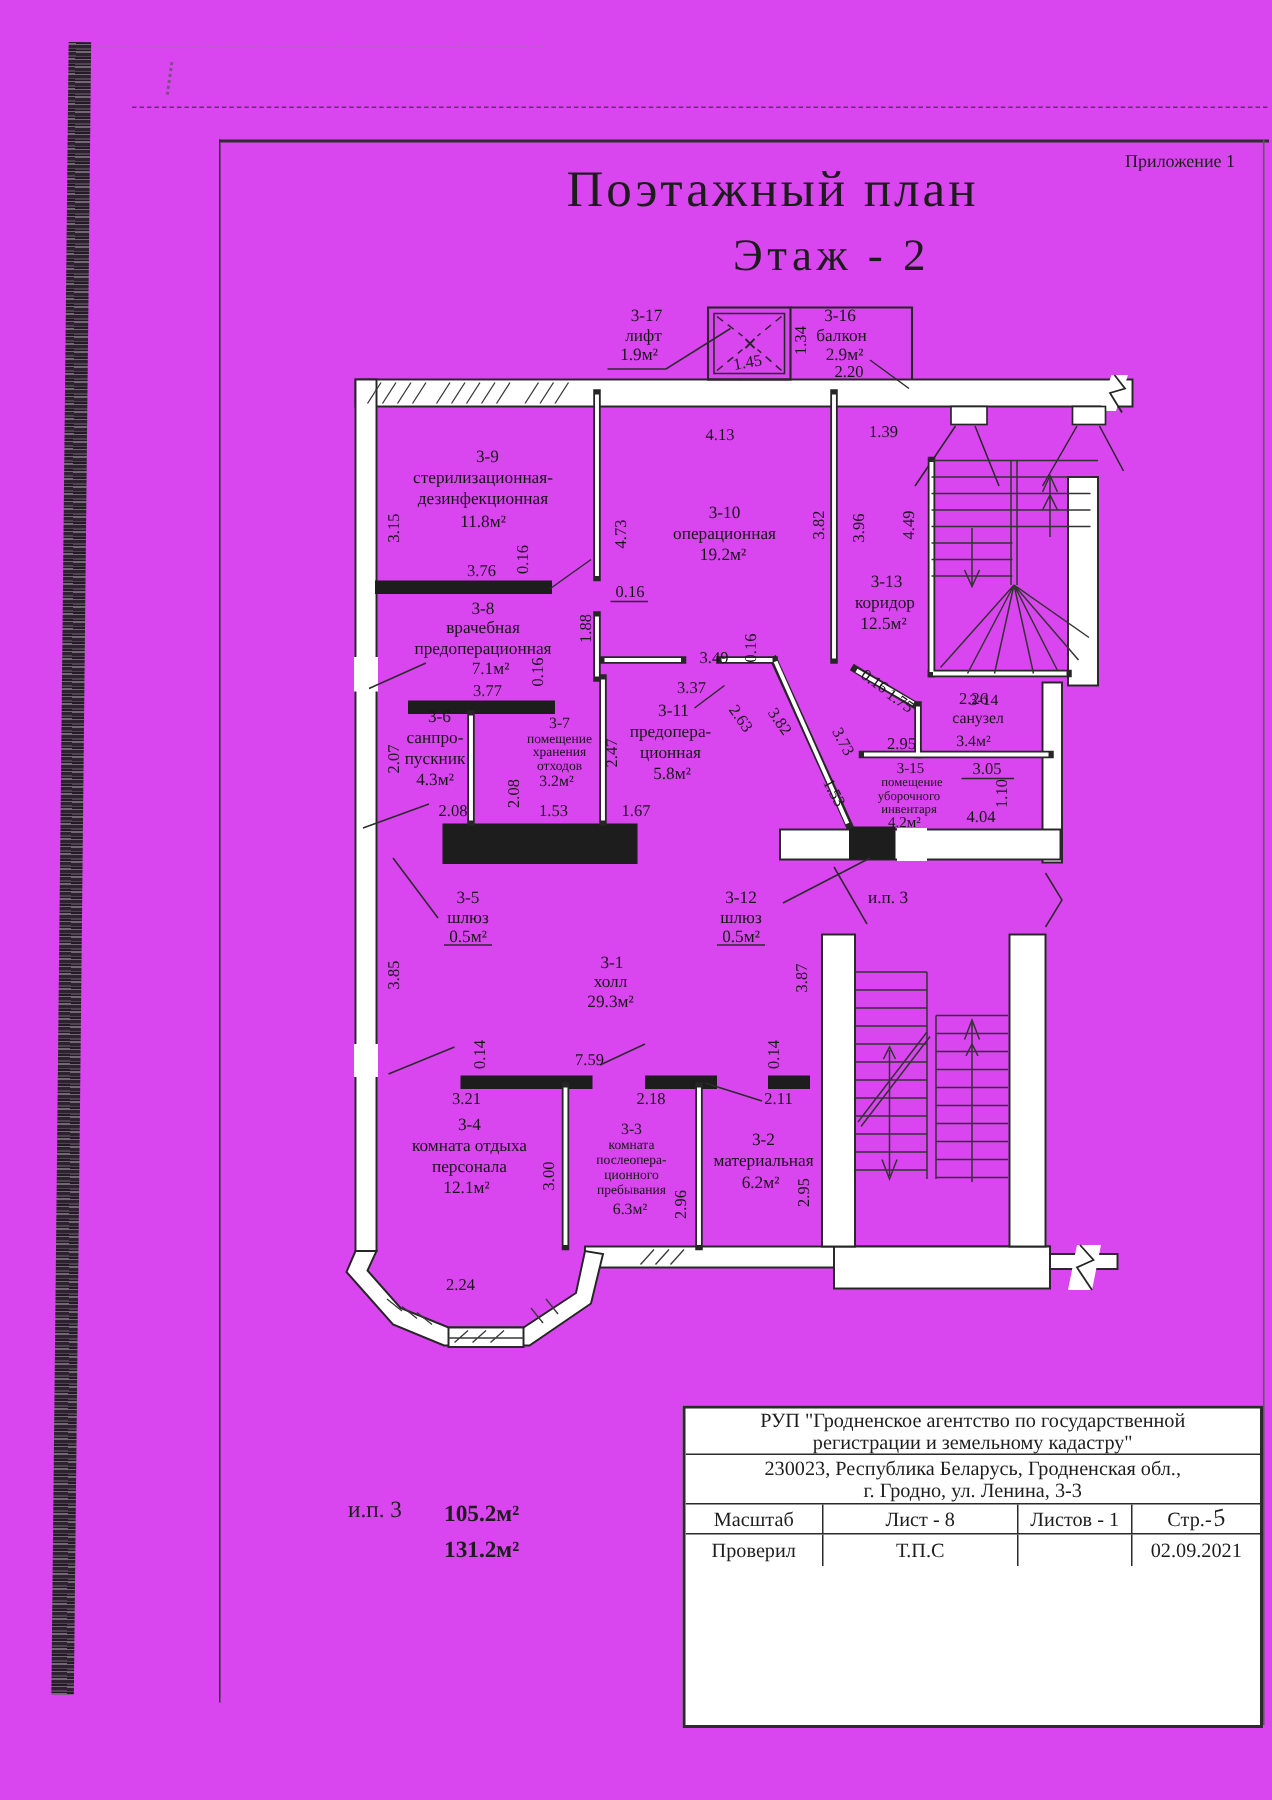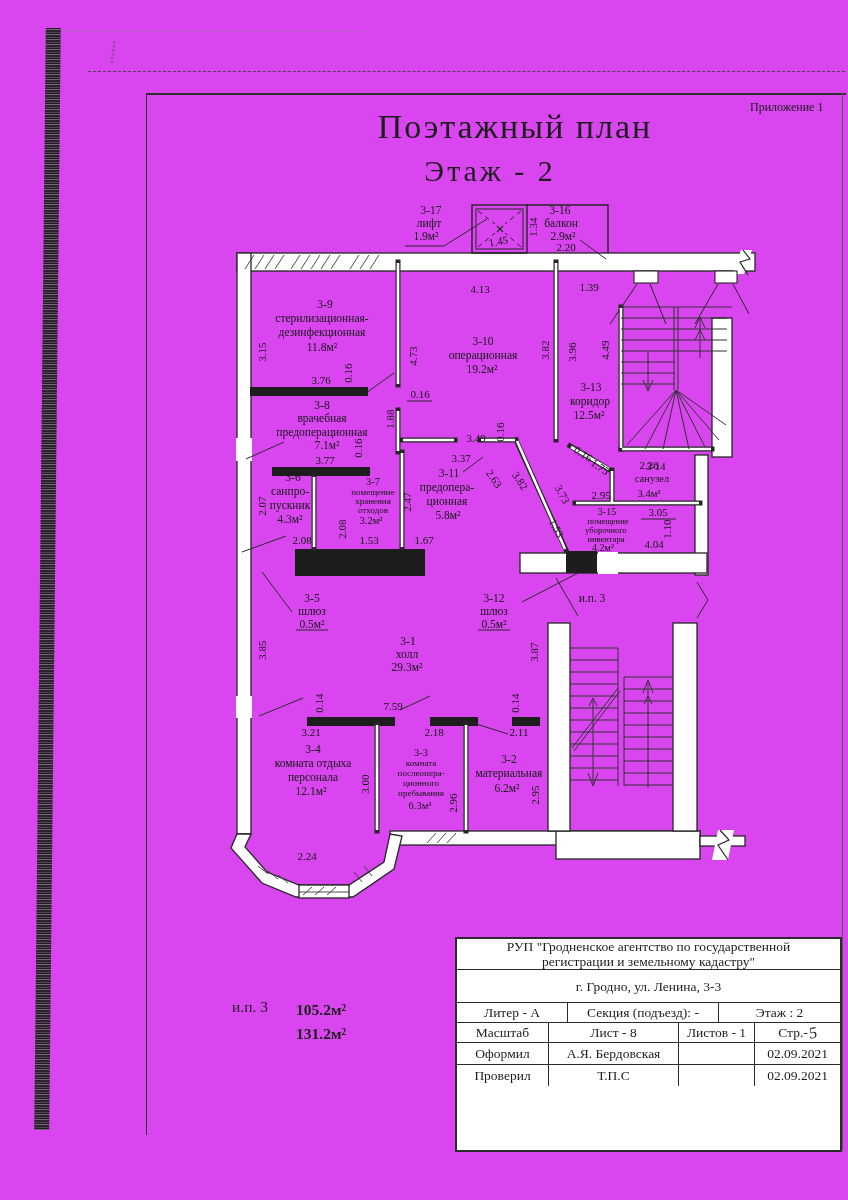--- a/index.html
+++ b/index.html
@@ -12,21 +12,21 @@
         transform:rotate(.6deg);opacity:.92;}
   .dash1{left:88px;top:71px;width:757px;height:0;border-top:1.5px dashed #3c3c3c;opacity:.85;}
   .dash2{left:62px;top:31px;width:300px;height:0;border-top:1px dashed #888;opacity:.6;}
   .smudge{left:112px;top:42px;width:10px;height:22px;border-left:2px dotted #555;transform:rotate(8deg);opacity:.7;}
   
   .frame-t{left:146px;top:93px;width:700px;height:0;border-top:2px solid #2e2e2e;}
   .frame-l{left:146px;top:93px;width:0;height:1042px;border-left:1.6px solid #2e2e2e;}
   .frame-r{left:842px;top:93px;width:0;height:1057px;border-left:1.2px solid #5a5a5a;}
   #appendix{left:750px;top:100px;font-size:12px;}
   #title{left:350px;top:108px;width:330px;text-align:center;font-size:34px;letter-spacing:2px;}
-  #subtitle{left:360px;top:154px;width:260px;text-align:center;font-size:30px;letter-spacing:3px;}
+  #subtitle{left:360px;top:154px;width:260px;text-align:right;font-size:30px;letter-spacing:3px;}
   
   #legend{left:232px;top:998px;font-size:15.5px;}
   #legend .col{position:absolute;left:64px;top:0;font-weight:bold;}
   #legend div{line-height:24px;}
   
   #tbl{left:455px;top:937px;width:387px;height:215px;overflow:hidden;
        border:2px solid #2b2b2b;box-sizing:border-box;font-size:13.5px;background:#fff;}
   .tr{display:flex;border-top:1.5px solid #2b2b2b;align-items:center;justify-content:center;text-align:center;box-sizing:border-box;}
   .tr.first{border-top:none;}
   .td{border-left:1.5px solid #2b2b2b;height:100%;display:flex;align-items:center;justify-content:center;box-sizing:border-box;overflow:hidden;}
@@ -363,43 +363,33 @@
       <div>131.2м²</div>
     </div>
   </div>
 
   <div id="tbl" class="abs">
     <div class="tr first multi" style="height:30px">
       <span>РУП "Гродненское агентство по государственной</span>
       <span>регистрации  и земельному кадастру"</span>
     </div>
     <div class="tr multi" style="height:33px">
+      <span>230023, Республика Беларусь, Гродненская обл.,</span>
       <span>г. Гродно, ул. Ленина, 3-3</span>
-    </div>
-    <div class="tr" style="height:20px">
-      <div class="td first" style="width:110px">Литер - А</div>
-      <div class="td" style="width:151px">Секция (подъезд): -</div>
-      <div class="td" style="width:122px">Этаж : 2</div>
     </div>
     <div class="tr" style="height:20px">
       <div class="td first" style="width:91px">Масштаб</div>
       <div class="td" style="width:130px">Лист -  8</div>
       <div class="td" style="width:76px">Листов - 1</div>
       <div class="td" style="width:86px">
         <span>Стр.-</span>
           <span class="pg5">5</span>
       </div>
     </div>
     <div class="tr" style="height:22px">
-      <div class="td first" style="width:91px">Оформил</div>
-      <div class="td" style="width:130px">А.Я. Бердовская</div>
-      <div class="td" style="width:76px"></div>
-      <div class="td" style="width:86px">02.09.2021</div>
-    </div>
-    <div class="tr" style="height:22px">
       <div class="td first" style="width:91px">Проверил</div>
       <div class="td" style="width:130px">Т.П.С</div>
       <div class="td" style="width:76px"></div>
       <div class="td" style="width:86px">02.09.2021</div>
     </div>
   </div>
 
 </div>
 
 </body></html>

